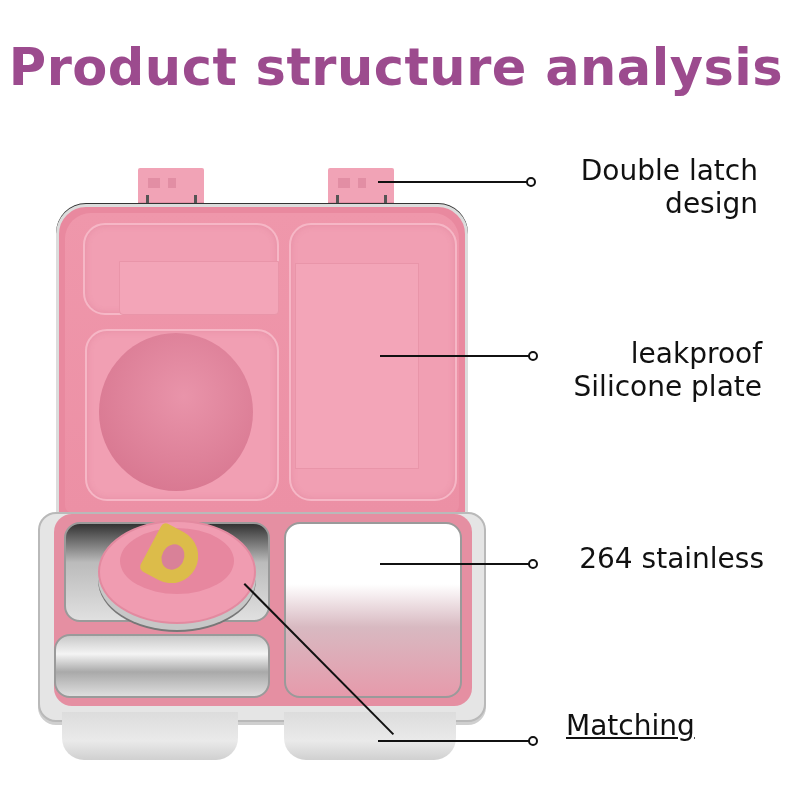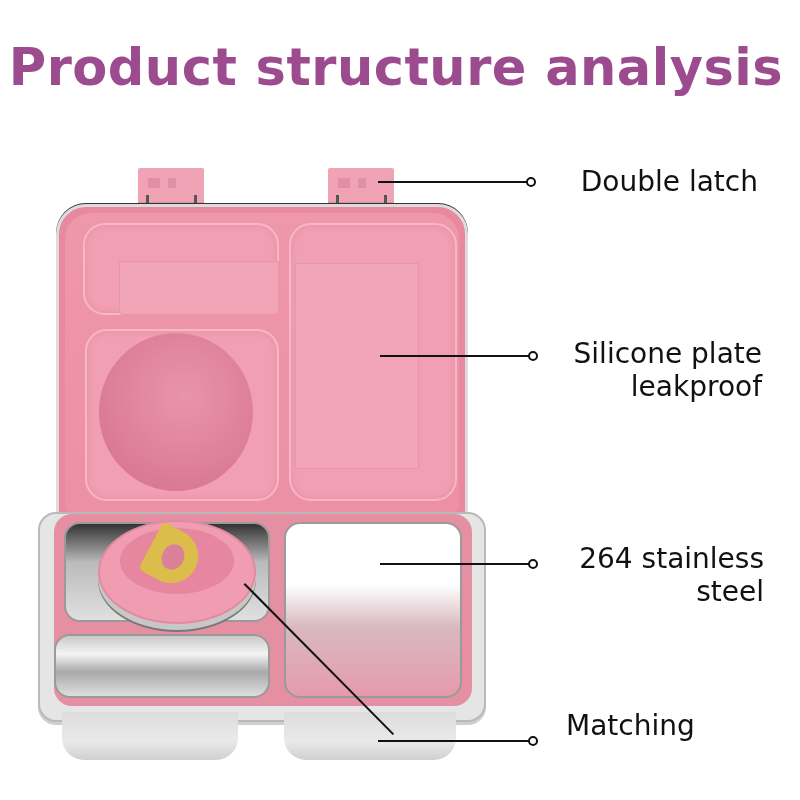--- a/index.html
+++ b/index.html
@@ -10,21 +10,21 @@
     position: absolute; left: 0; top: 38px; width: 792px; text-align: center;
     font-family: "DejaVu Sans", sans-serif; font-weight: bold; font-size: 51px;
     letter-spacing: 0.5px; color: #9c4b8e;
   }
 
   .label {
     position: absolute; font-family: "DejaVu Sans", sans-serif; font-size: 28px;
     line-height: 33px; color: #111111; text-align: right;
   }
   .label span { display: block; }
-  .label.left-align { text-align: left; }
+  .label.left-align { text-align: left; text-decoration: underline; }
 
   .leader { position: absolute; height: 2px; background: #111; }
   .dot {
     position: absolute; width: 10px; height: 10px; border-radius: 50%;
     border: 2.5px solid #111; background: #fff;
   }
 
   
   .latch {
     position: absolute; width: 66px; height: 38px; background: #f1a3b6;
@@ -136,36 +136,36 @@
   <div>
     <div class="cup-ring"></div>
     <div class="cup-inner"></div>
     <div class="cup-handle"></div>
     <div class="cup-handle-hole"></div>
   </div>
 </div>
 
 <div class="leader" style="left:378px; top:181px; width:150px;"></div>
 <div class="dot" style="left:526px; top:177px;"></div>
-<div class="label" style="right:42px; top:165px;margin-left:44px;">
+<div class="label" style="right:42px; top:154px;margin-left:44px;">
   <span>Double latch</span>
+  <span>design</span>
 </div>
 
 <div class="leader" style="left:380px; top:355px; width:150px;"></div>
 <div class="dot" style="left:528px; top:351px;"></div>
 <div class="label" style="right:38px; top:337px;">
+  <span>leakproof</span>
   <span>Silicone plate</span>
-  <span>leakproof</span>
 </div>
 
 <div class="leader" style="left:380px; top:563px; width:150px;"></div>
 <div class="dot" style="left:528px; top:559px;"></div>
 <div class="label" style="right:36px; top:542px;">
   <span>264 stainless</span>
-  <span>steel</span>
 </div>
 
 <div class="diag-line"></div>
 <div class="leader" style="left:378px; top:740px; width:152px;"></div>
 <div class="dot" style="left:528px; top:736px;"></div>
 <div class="label left-align" style="left:566px; top:709px;">
   <span>Matching</span>
 </div>
 
 </body></html>

